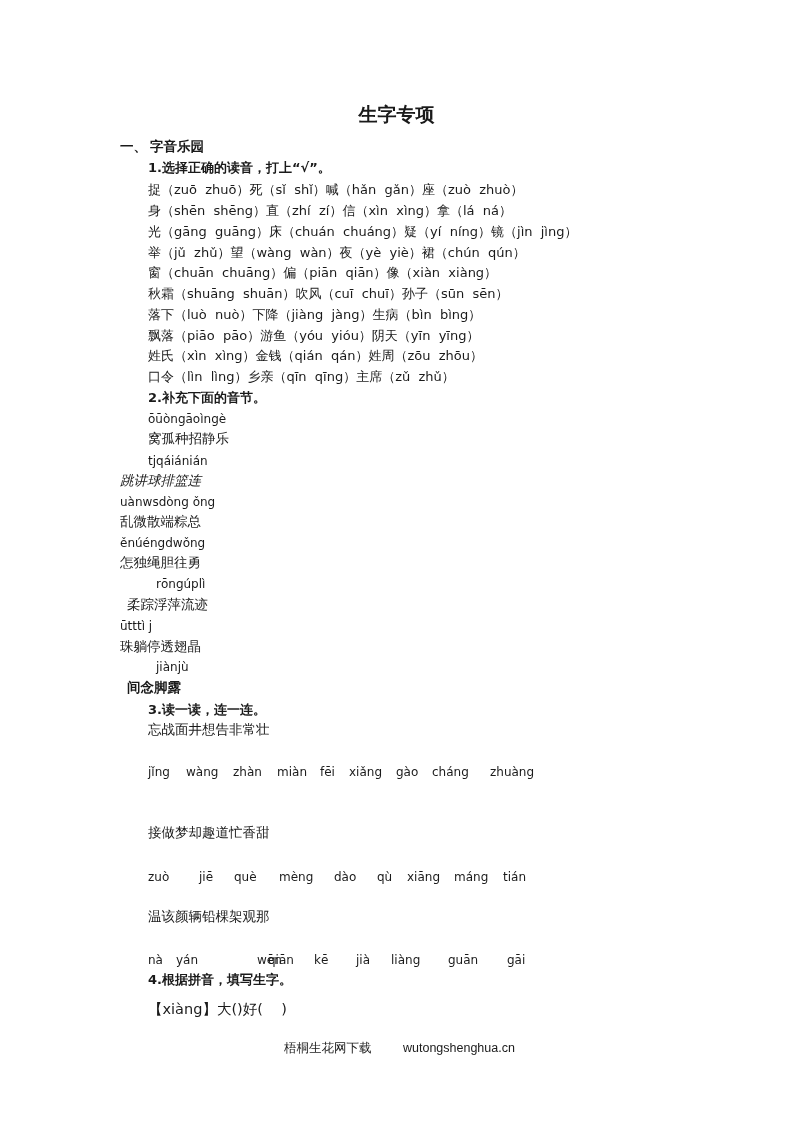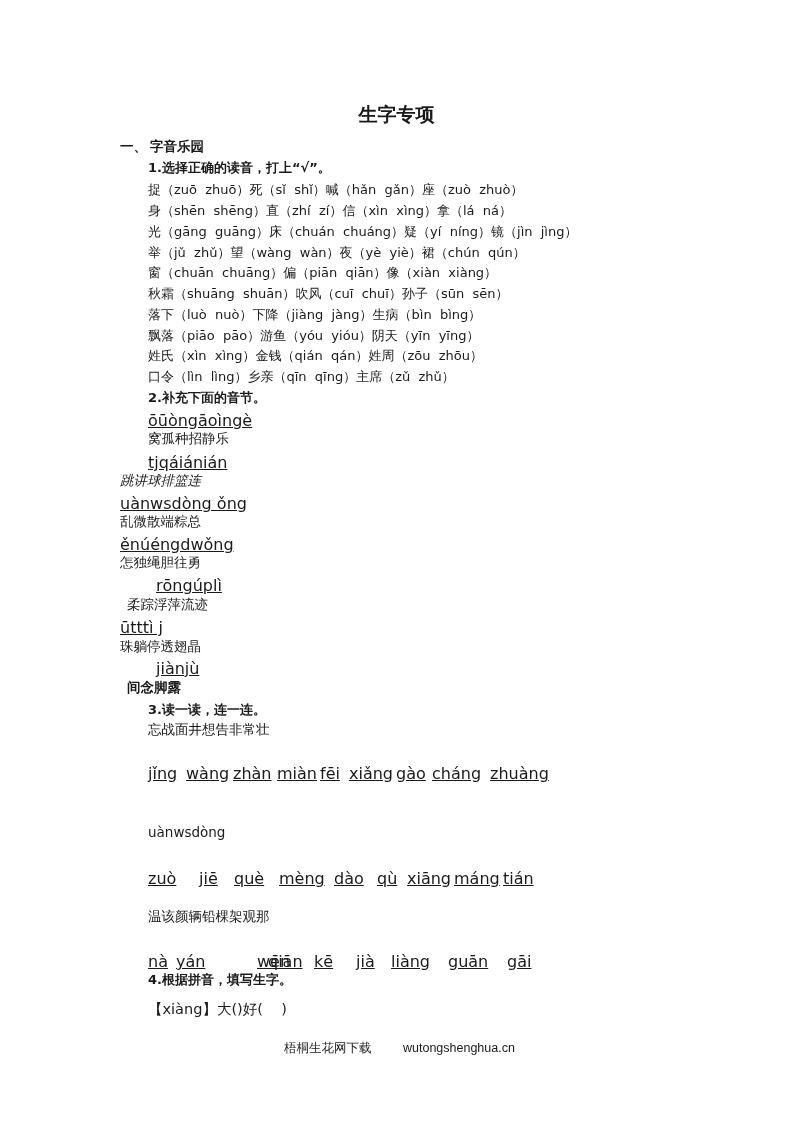--- a/index.html
+++ b/index.html
@@ -4,21 +4,21 @@
 <style>
   html, body { margin: 0; padding: 0; background: #ffffff; }
   body { width: 793px; height: 1122px; position: relative; overflow: hidden;
          font-family: "DejaVu Sans", sans-serif; color: #1a1a1a; }
   .abs { position: absolute; white-space: pre; line-height: 1; }
   .title { left: 0; width: 793px; text-align: center; top: 105px; font-size: 19px; font-weight: bold; }
   .sec { font-size: 13.5px; font-weight: bold; }
   .q { font-size: 13px; font-weight: bold; }
   .line { font-size: 13px; }
   .cn { font-size: 13.5px; }
-  .py { font-size: 16px; text-decoration: underline; }
+  .py { font-size: 12px; }
   .foot { font-size: 12.5px; }
   .footurl { font-size: 12.5px; font-family: "Liberation Sans", sans-serif; }
 </style>
 </head>
 <body>
 
 <div class="abs title">生字专项</div>
 
 <div class="abs sec" style="left:120px;top:140px;">一、</div>
 <div class="abs sec" style="left:150px;top:140px;">字音乐园</div>
@@ -58,21 +58,21 @@
   <div class="abs py" style="left:186px;top:766px;">wàng</div>
   <div class="abs py" style="left:233px;top:766px;">zhàn</div>
   <div class="abs py" style="left:277px;top:766px;">miàn</div>
   <div class="abs py" style="left:320px;top:766px;">fēi</div>
   <div class="abs py" style="left:349px;top:766px;">xiǎng</div>
   <div class="abs py" style="left:396px;top:766px;">gào</div>
   <div class="abs py" style="left:432px;top:766px;">cháng</div>
   <div class="abs py" style="left:490px;top:766px;">zhuàng</div>
 </div>
 
-<div class="abs cn" style="left:148px;top:826px;">uànwsdòng</div>
+<div class="abs cn" style="left:148px;top:826px;">接做梦却趣道忙香甜</div>
 <div>
   <div class="abs py" style="left:148px;top:871px;">zuò</div>
   <div class="abs py" style="left:199px;top:871px;">jiē</div>
   <div class="abs py" style="left:234px;top:871px;">què</div>
   <div class="abs py" style="left:279px;top:871px;">mèng</div>
   <div class="abs py" style="left:334px;top:871px;">dào</div>
   <div class="abs py" style="left:377px;top:871px;">qù</div>
   <div class="abs py" style="left:407px;top:871px;">xiāng</div>
   <div class="abs py" style="left:454px;top:871px;">máng</div>
   <div class="abs py" style="left:503px;top:871px;">tián</div>

